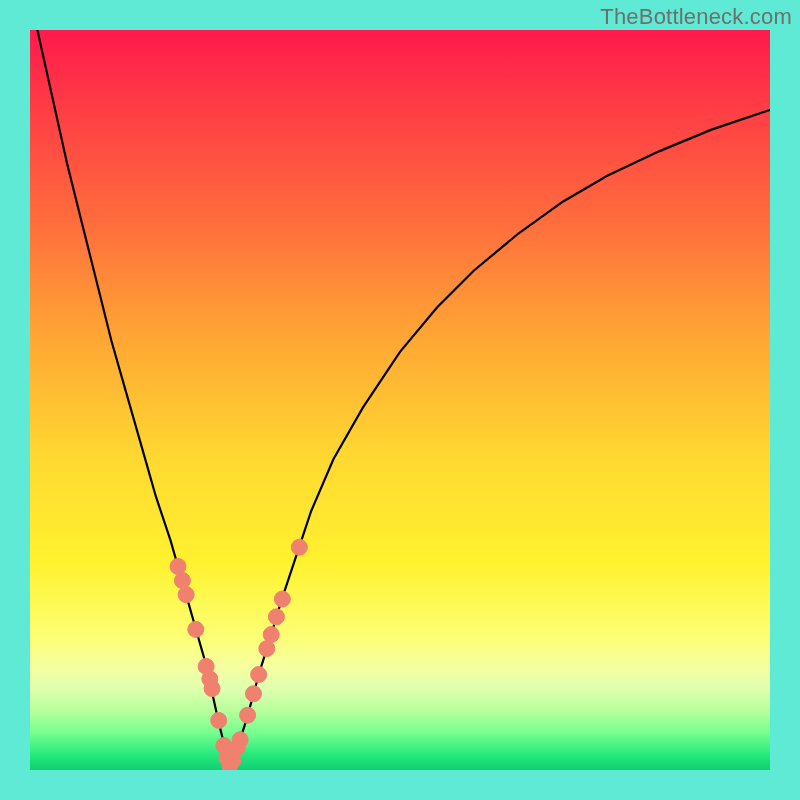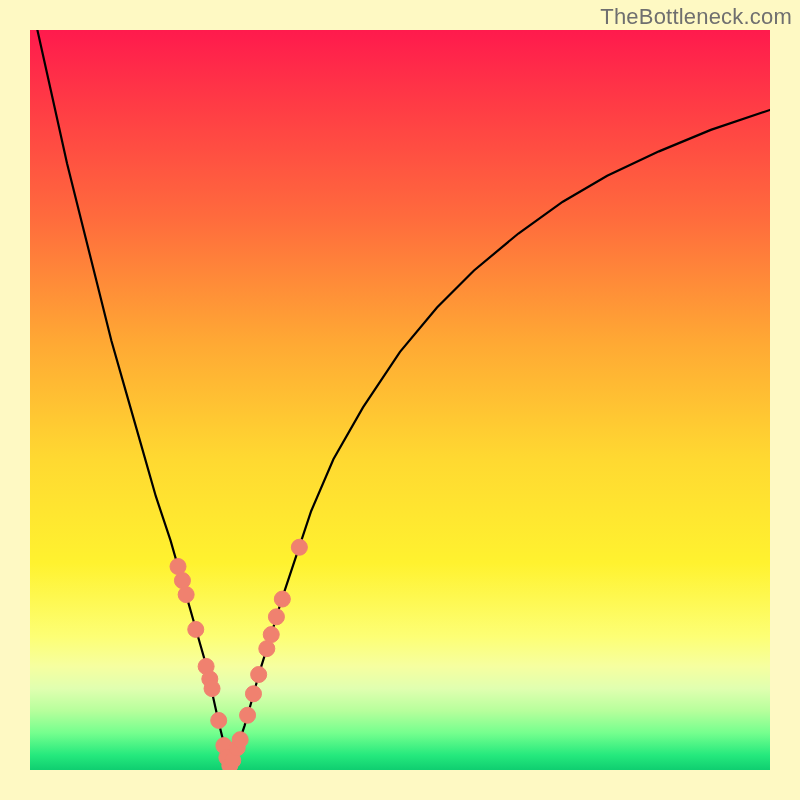--- a/index.html
+++ b/index.html
@@ -10,21 +10,21 @@
     background: #000;
     overflow: hidden;
     font-family: Arial, Helvetica, sans-serif;
   }
   .frame {
     position: absolute;
     left: 0;
     top: 0;
     width: 800px;
     height: 800px;
-    background: #fef9c3;
+    background: #5eead4;
   }
   .plot {
     position: absolute;
     left: 30px;
     top: 30px;
     width: 740px;
     height: 740px;
     
     background: linear-gradient(
       to bottom,

